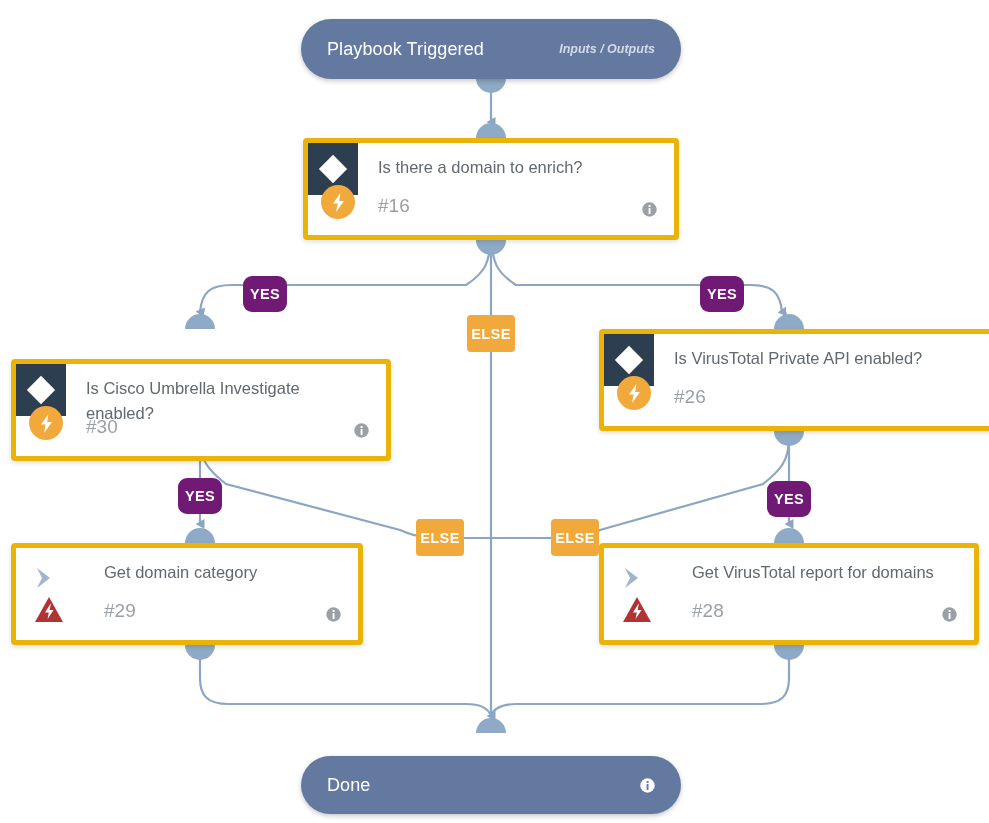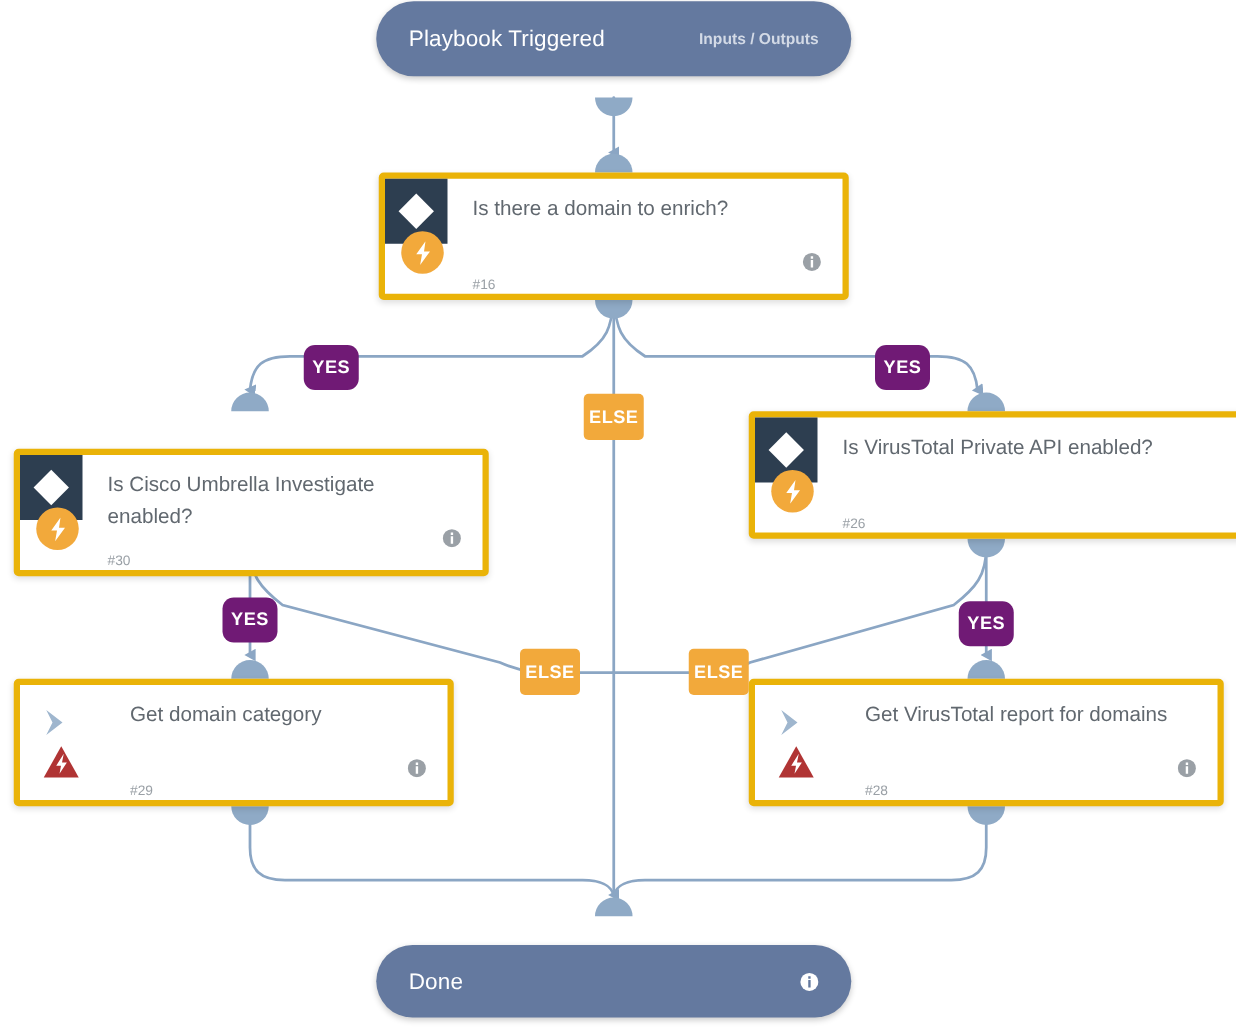--- a/index.html
+++ b/index.html
@@ -43,20 +43,21 @@
     color: #ffffff;
     font-size: 18px;
     letter-spacing: 0.1px;
     white-space: nowrap;
   }
   .pill-right {
     margin-left: auto;
     display: flex;
     align-items: center;
     gap: 10px;
+    font-style: italic;
   }
   .pill-io {
     color: #d3dae6;
     font-size: 12.5px;
     font-weight: bold;
     white-space: nowrap;
   }
 
   
   .card-node {
@@ -131,23 +132,23 @@
     bottom: 16px;
     width: 34px;
     height: 30px;
     display: flex;
     align-items: center;
     justify-content: center;
   }
   .card-num {
     position: absolute;
     left: 70px;
-    bottom: 1px;
+    bottom: 18px;
     color: #9aa0a6;
-    font-size: 11px;
+    font-size: 19px;
   }
   .card-num.indent {
     left: 88px;
   }
   .info-icon {
     position: absolute;
     right: 17px;
     bottom: 18px;
     width: 15px;
     height: 15px;
@@ -233,21 +234,21 @@
       <path d="M185,645 a15,15 0 0 0 30,0 z"></path>
 
       <path d="M774,543 a15,15 0 0 1 30,0 z"></path>
       <path d="M774,645 a15,15 0 0 0 30,0 z"></path>
 
       <path d="M476,733 a15,15 0 0 1 30,0 z"></path>
       <path d="M476,795 a15,15 0 0 0 30,0 z"></path>
     </g>
   </svg>
 
-  <div class="pill-node" style="left:301px; top:1px; width:380px; height:60px;">
+  <div class="pill-node" style="left:301px; top:19px; width:380px; height:60px;">
     <span class="pill-title">Playbook Triggered</span>
     <span class="pill-right">
       <span class="pill-io">Inputs / Outputs</span>
     </span>
   </div>
 
   <div class="card-node" style="left:303px; top:138px; width:376px; height:102px;">
     <div class="card-body">
       <div class="card-icon-box">
         <div class="diamond-glyph"></div>

